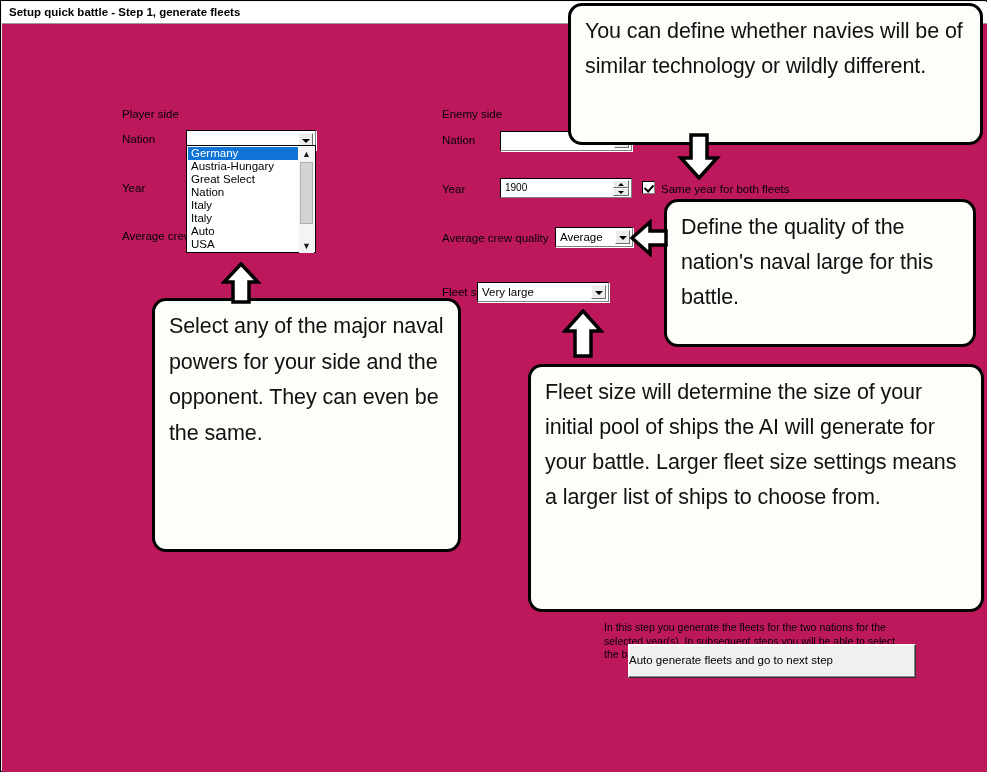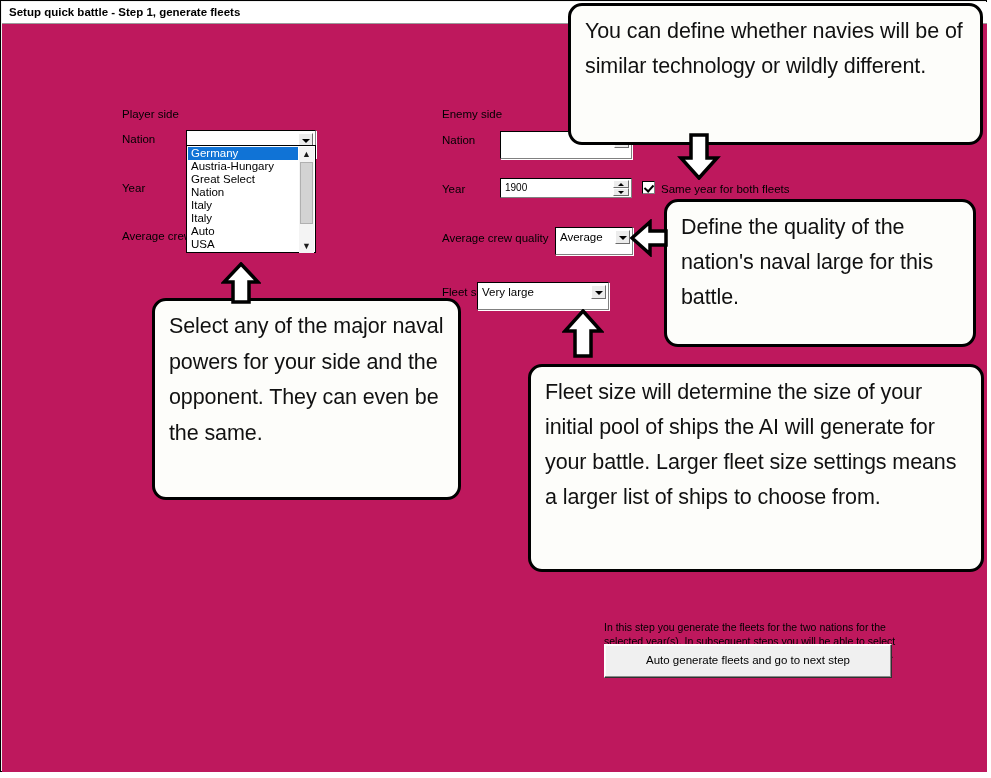--- a/index.html
+++ b/index.html
@@ -66,21 +66,21 @@
     white-space: nowrap;
   }
   .combo {
     position: absolute;
     box-sizing: border-box;
     background: #ffffff;
     border: 1px solid #000000;
     border-right-color: #808080;
     border-bottom-color: #808080;
     box-shadow: inset 1px 1px 0 #fdfdfd, 1px 1px 0 #ffffff;
-    height: 28px;
+    height: 20px;
   }
   .combo .val {
     position: absolute;
     left: 4px; top: 3px;
     font-size: 11.5px;
     color: #000;
     white-space: nowrap;
   }
   .combo .arrowbtn {
     position: absolute;
@@ -225,23 +225,24 @@
   #generate-button {
     position: absolute;
     box-sizing: border-box;
     background: #f0f0f0;
     border: 1px solid #ffffff;
     border-right-color: #303030;
     border-bottom-color: #303030;
     box-shadow: inset -1px -1px 0 #8a8a8a, inset 1px 1px 0 #fcfcfc;
     font-size: 11.5px;
     color: #000;
-    text-align: center;
+    text-align: left;
     line-height: 30px;
     white-space: nowrap;
+    margin-left: 24px;
   }
 
   
   #step-description {
     position: absolute;
     font-size: 10.5px;
     line-height: 13.5px;
     color: #000000;
     margin-top: 44px;
   }
@@ -339,25 +340,25 @@
 
     <div id="step-description" style="left:602px; top:553px; width:292px;">In this step you generate the fleets for the two nations for the selected year(s). In subsequent steps you will be able to select the battle location and the ships that will take part in the battle.</div>
 
     <div id="generate-button" style="left:602px; top:620px; width:288px; height:34px;">Auto generate fleets and go to next step</div>
 
   </div>
 </div>
 
 <div class="callout" style="left:568px; top:3px; width:415px; height:142px;">You can define whether navies will be of similar technology or wildly different.</div>
 
-<div class="callout" style="left:152px; top:298px; width:309px; height:202px; line-height:35.5px;">Select any of the major naval powers for your side and the opponent. They can even be the same.</div>
+<div class="callout" style="left:152px; top:298px; width:309px; height:254px; line-height:35.5px;">Select any of the major naval powers for your side and the opponent. They can even be the same.</div>
 
 <div class="callout" style="left:664px; top:199px; width:312px; height:148px;">Define the quality of the nation's naval large for this battle.</div>
 
-<div class="callout" style="left:528px; top:364px; width:456px; height:208px;">Fleet size will determine the size of your initial pool of ships the AI will generate for your battle. Larger fleet size settings means a larger list of ships to choose from.</div>
+<div class="callout" style="left:528px; top:364px; width:456px; height:248px;">Fleet size will determine the size of your initial pool of ships the AI will generate for your battle. Larger fleet size settings means a larger list of ships to choose from.</div>
 
 <div class="blockarrow" style="left:221px; top:262px;">
   <svg width="40" height="42" viewBox="0 0 40 42">
     <polygon points="20,2 37,20 28,20 28,40 12,40 12,20 3,20" fill="#ffffff" stroke="#000000" stroke-width="3.5" stroke-linejoin="miter"></polygon>
   </svg>
 </div>
 
 <div class="blockarrow" style="left:676px; top:132px;">
   <svg width="46" height="48" viewBox="0 0 46 48">
     <polygon points="23,46 41,26 31,26 31,3 15,3 15,26 5,26" fill="#ffffff" stroke="#000000" stroke-width="3.5" stroke-linejoin="miter"></polygon>

